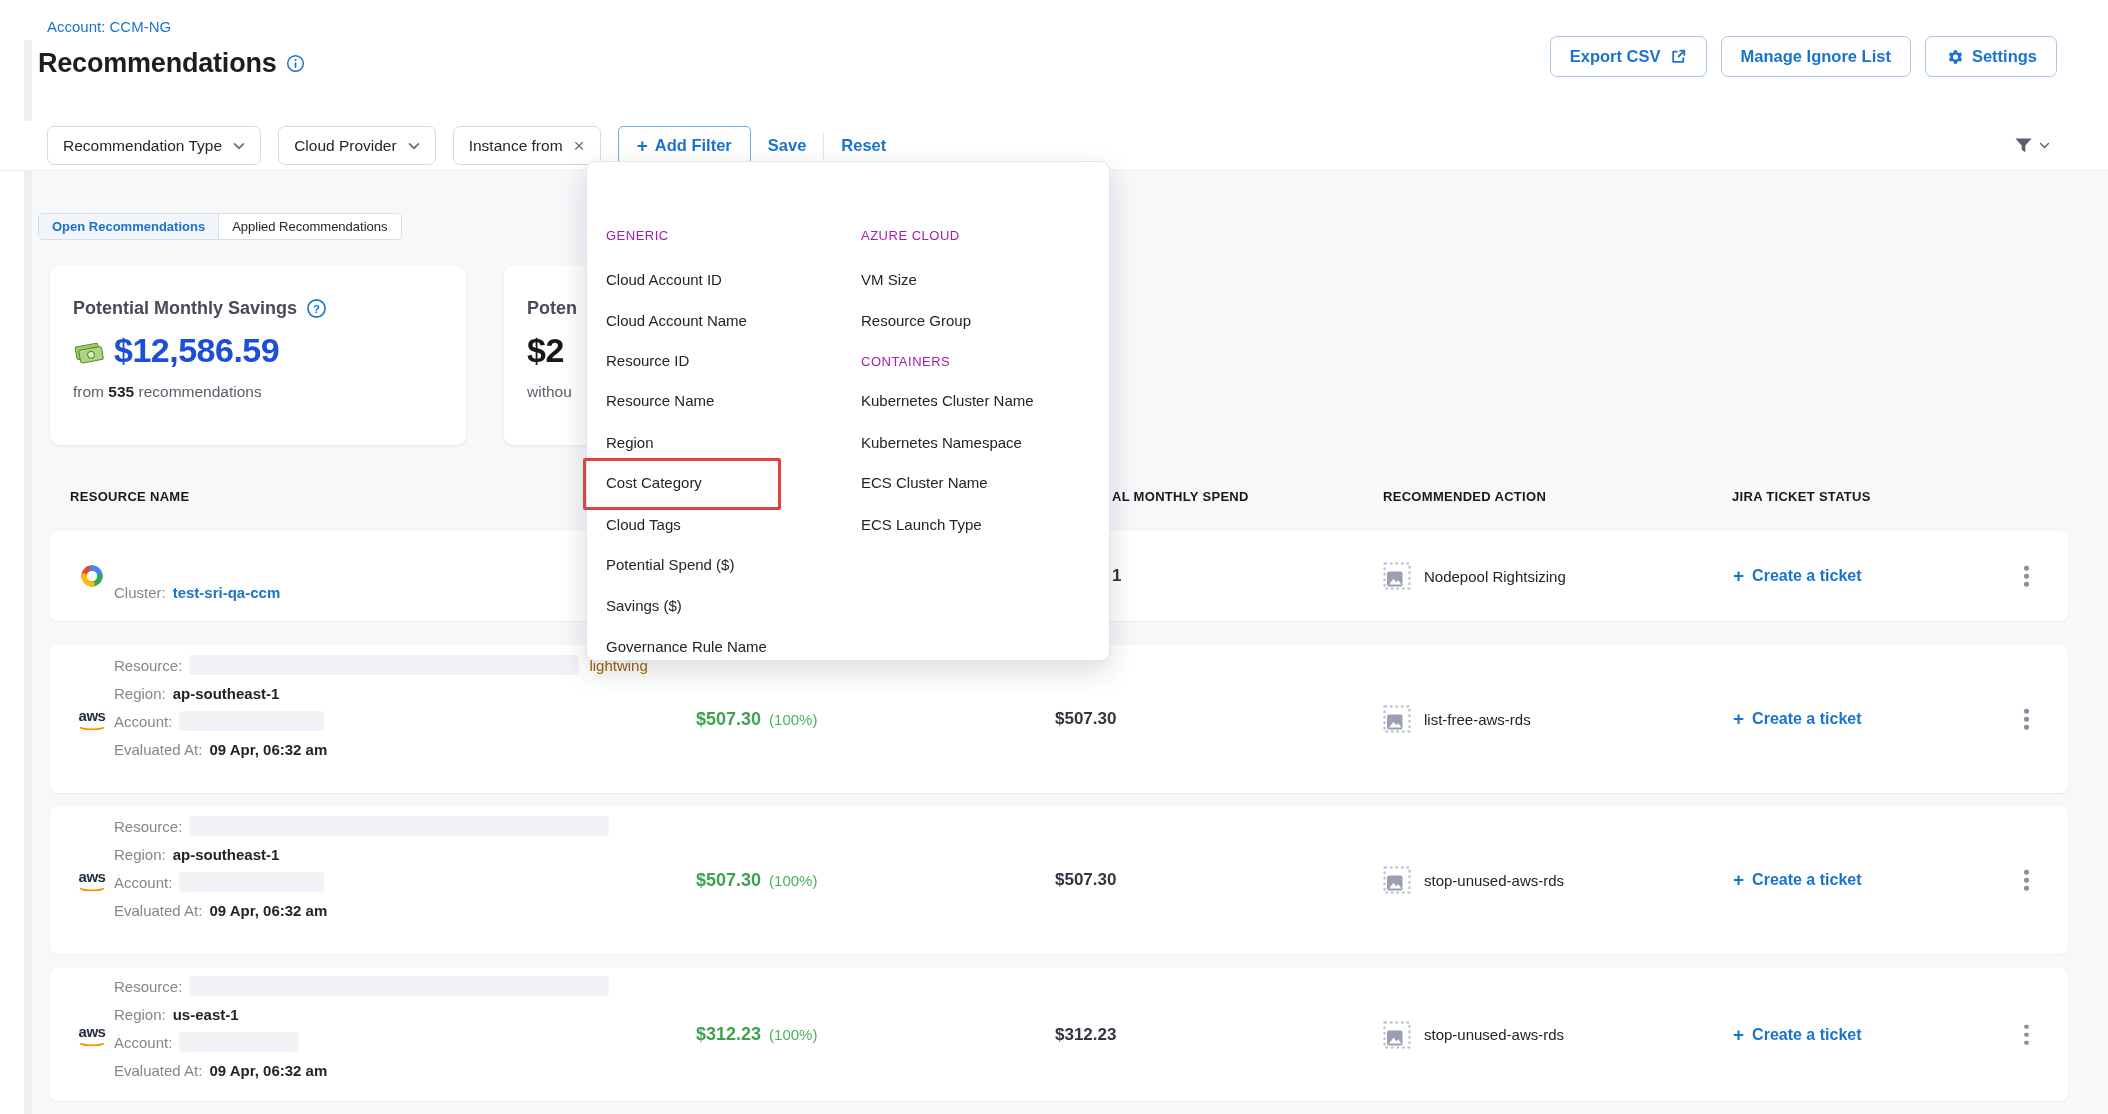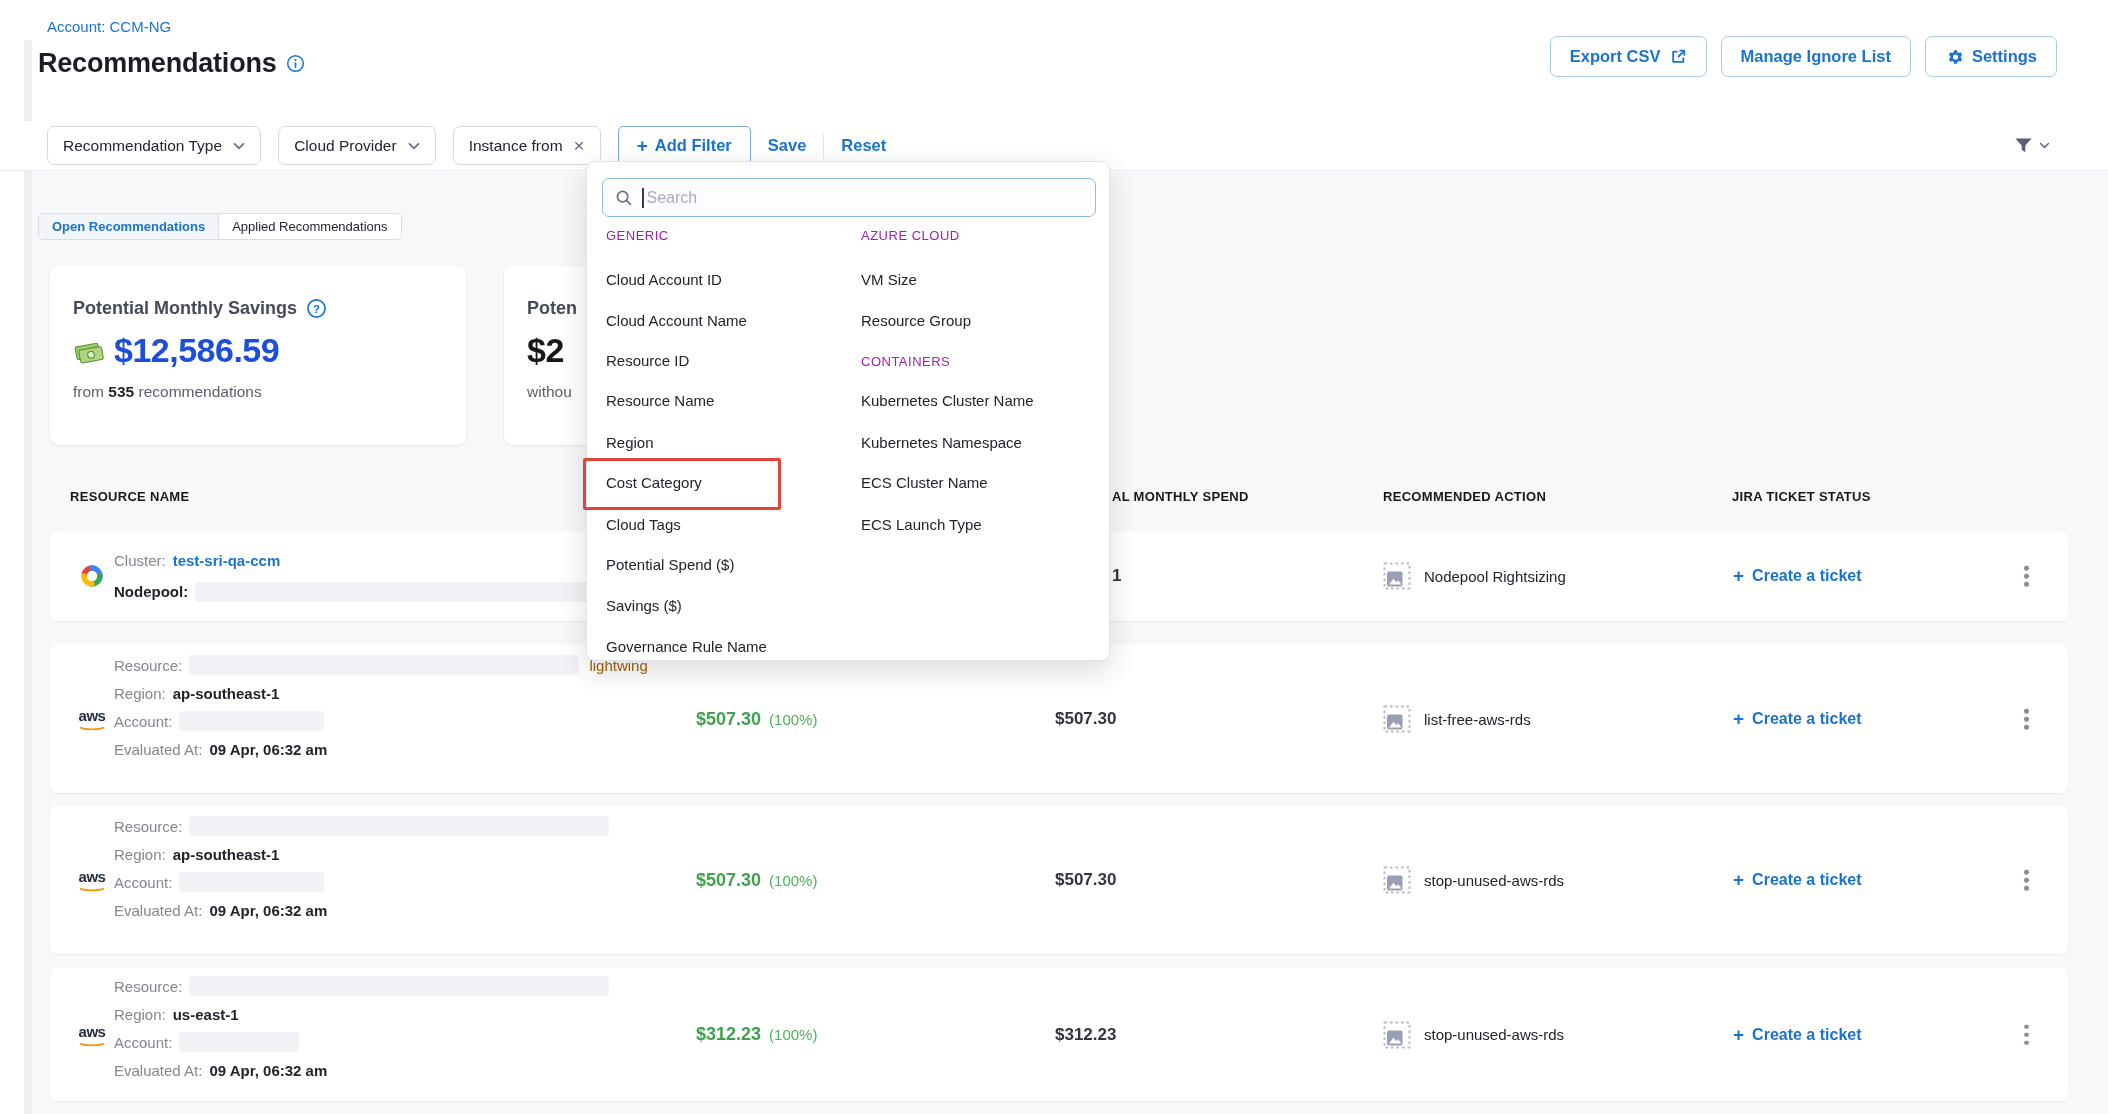--- a/index.html
+++ b/index.html
@@ -51,21 +51,21 @@
 
   
   .th { position:absolute; top:489px; font-size:13px; font-weight:700; color:#17171c; letter-spacing:0.3px; z-index:2; }
 
   .rowcard { position:absolute; left:50px; width:2018px; background:#fff; border-radius:7px;
              box-shadow:0 1px 2px rgba(35,36,58,0.07); z-index:2; }
   .provider { position:absolute; left:20px; top:50%; transform:translateY(-50%); width:44px;
               display:flex; flex-direction:column; align-items:center; }
   .row-lines { position:absolute; left:64px; }
   .line { height:28px; display:flex; align-items:center; font-size:15px; white-space:nowrap; }
-  .line.tall { height:31px; }
+  .line.tall { height:31px;margin-top:32px; }
   .lbl { color:#85868f; margin-right:7px; }
   .val { color:#23232b; font-weight:700; }
   .rowlink { color:#1a73cf; font-weight:700; text-decoration:none; }
   .blur { display:inline-block; height:20px; background:#f1f2f5; border-radius:4px; }
   .tail { color:#a16207; }
 
   .col { position:absolute; top:0; height:100%; display:flex; align-items:center; }
   .col-savings { left:646px; gap:8px; }
   .savings-amt { font-size:18px; font-weight:700; color:#3fa24c; }
   .savings-pct { font-size:15px; color:#4db05b; }
@@ -420,30 +420,20 @@
       <span>Create a ticket</span>
     </div>
     <div class="kebab">
         <i></i>
         <i></i>
         <i></i>
       </div>
   </div>
 
   <div class="dropdown">
-    <div class="search-box">
-      <span style="display:flex;">
-        <svg width="18" height="18" viewBox="0 0 18 18" fill="none" stroke="#70727f" stroke-width="1.7" stroke-linecap="round">
-            <circle cx="7.6" cy="7.6" r="5.2"></circle>
-            <path d="M11.6 11.6 15.4 15.4"></path>
-          </svg>
-      </span>
-      <span class="caret-bar"></span>
-      <input type="text" placeholder="Search" style="">
-    </div>
 
     <div class="dd-header dd-col-left" style="top:66px;">GENERIC</div>
     <div class="dd-item dd-col-left" style="top:107px;">Cloud Account ID</div>
     <div class="dd-item dd-col-left" style="top:148px;">Cloud Account Name</div>
     <div class="dd-item dd-col-left" style="top:188px;">Resource ID</div>
     <div class="dd-item dd-col-left" style="top:228px;">Resource Name</div>
     <div class="dd-item dd-col-left" style="top:270px;">Region</div>
     <div class="dd-item dd-col-left" style="top:310px;">Cost Category</div>
     <div class="dd-item dd-col-left" style="top:352px;">Cloud Tags</div>
     <div class="dd-item dd-col-left" style="top:392px;">Potential Spend ($)</div>

